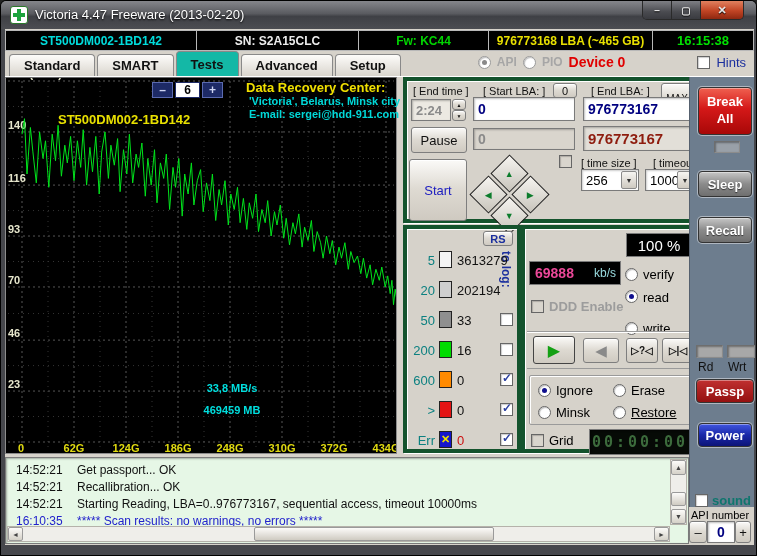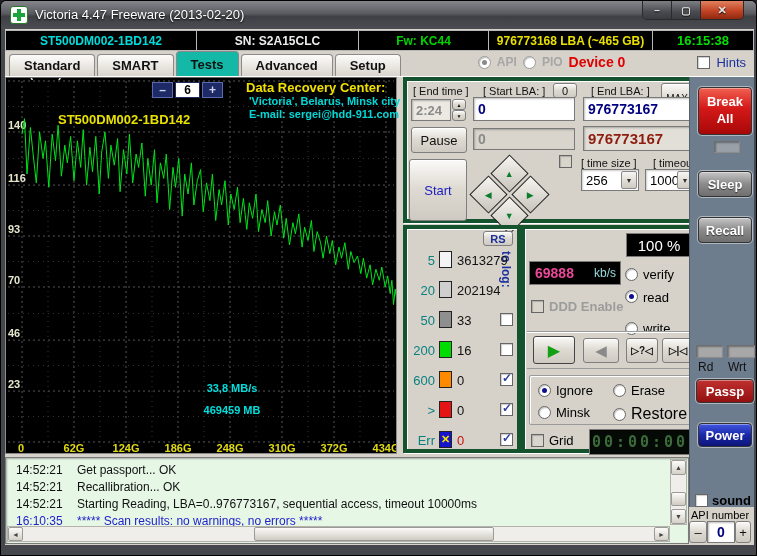--- a/index.html
+++ b/index.html
@@ -350,21 +350,21 @@
           <div style="position: absolute; left: 83px; top: 7px; display: flex; align-items: center; gap: 5px;">
             <span class="radio"></span>
             <span style="font-size: 13px;">Erase</span>
           </div>
           <div style="position: absolute; left: 8px; top: 29px; display: flex; align-items: center; gap: 5px;">
             <span class="radio"></span>
             <span style="font-size: 13px;">Minsk</span>
           </div>
           <div style="position: absolute; left: 83px; top: 29px; display: flex; align-items: center; gap: 5px;">
             <span class="radio"></span>
-            <span style="font-size: 16px;">Restore</span>
+            <span style="font-size: 13px; text-decoration: underline;">Restore</span>
           </div>
         </div>
       <div class="seg" style="left:6px;top:204px;gap:5px;">
         <span class="cb gray"></span>
         <span style="font-size:13px;">Grid</span>
       </div>
       <div class="lcd sunken" style="position:absolute;left:64px;top:200px;width:102px;height:26px;justify-content:center;background:#060a06;">
         <span style="color:#3c6b3c;font-family:'DejaVu Sans Mono',monospace;font-size:15px;letter-spacing:3px;">00:00:00</span>
       </div>
     </div>
@@ -410,21 +410,21 @@
       <div class="sb" style="left:1px;bottom:1px;width:663px;height:16px;">
         <div class="sb-btn" style="left:0;top:0;width:15px;height:14px;">◄</div>
         <div class="sb-thumb" style="left:246px;top:0;width:240px;height:14px;"></div>
         <div class="sb-btn" style="right:0;top:0;width:15px;height:14px;">►</div>
       </div>
     </div>
 
     <div style="position:absolute;left:684px;top:478px;width:65px;height:38px;">
       <div class="seg" style="left:6px;top:-14px;gap:4px;">
         <span class="cb"></span>
-        <span style="color:#000000;font-size:13px;font-weight:bold;">sound</span>
+        <span style="color:#0f766e;font-size:13px;font-weight:bold;">sound</span>
       </div>
       <div style="position:absolute;left:2px;top:2px;font-size:11px;">API number</div>
       <div class="seg" style="left:0px;top:14px;">
         <div class="btn" style="width:18px;height:22px;">–</div>
         <div class="input" style="width:28px;height:22px;justify-content:center;">0</div>
         <div class="btn" style="width:16px;height:22px;">+</div>
       </div>
     </div>
   </div>
 </div>

